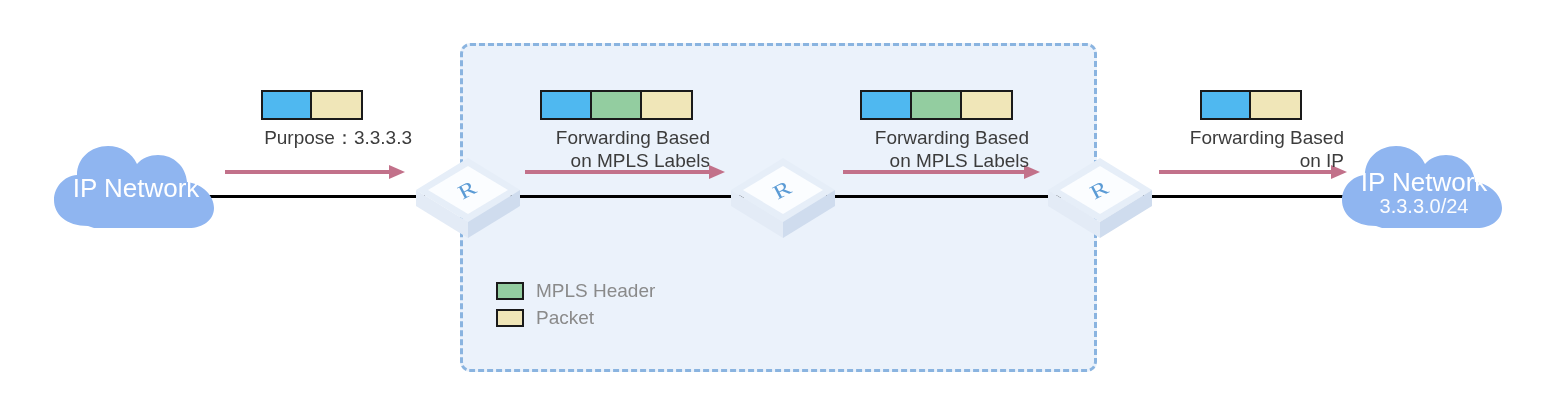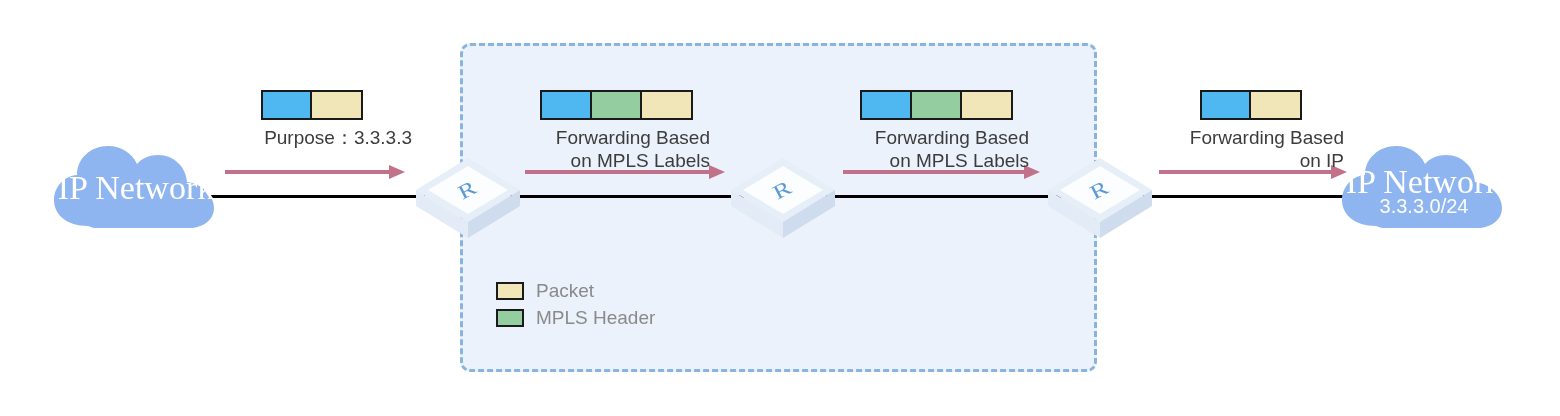--- a/index.html
+++ b/index.html
@@ -44,24 +44,23 @@
     width: 172px;
     height: 96px;
     display: flex;
     flex-direction: column;
     align-items: center;
     justify-content: center;
     pointer-events: none;
   }
   .cloud-title {
     color: #ffffff;
-    font-size: 34px;
+    font-size: 26px;
     line-height: 28px;
     white-space: nowrap;
-    font-family: Liberation Serif, serif;
   }
   .cloud-sub {
     color: #ffffff;
     font-size: 20px;
     line-height: 20px;
     white-space: nowrap;
     opacity: 0.97;
   }
   #cloud-left  { left: 50px;   top: 140px; }
   #cloud-right { left: 1338px; top: 140px; }
@@ -253,22 +252,22 @@
 
   <div class="packet" style="left:1200px; top:90px; width:102px;">
     <div class="seg" style="width:50px; background:#4fb8f0;"></div>
     <div class="seg" style="width:52px; background:#f0e6b8;"></div>
   </div>
   <div class="pkt-label" style="left:1158px; top:126px; width:186px;">Forwarding Based
 on IP</div>
 
   <div class="legend">
     <div class="legend-row">
+      <div class="legend-swatch" style="background:#93cda0;"></div>
+      <div class="legend-text">MPLS Header</div>
+    </div>
+    <div class="legend-row">
       <div class="legend-swatch" style="background:#f0e6b8;"></div>
       <div class="legend-text">Packet</div>
     </div>
-    <div class="legend-row">
-      <div class="legend-swatch" style="background:#93cda0;"></div>
-      <div class="legend-text">MPLS Header</div>
-    </div>
   </div>
 
 </div>
 
 </body></html>

